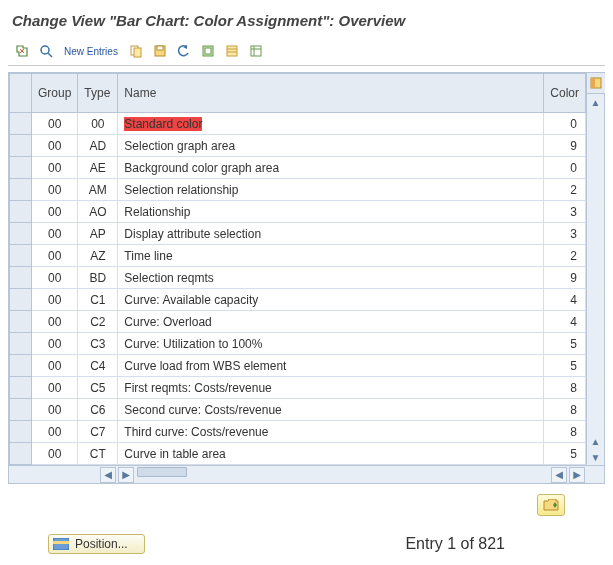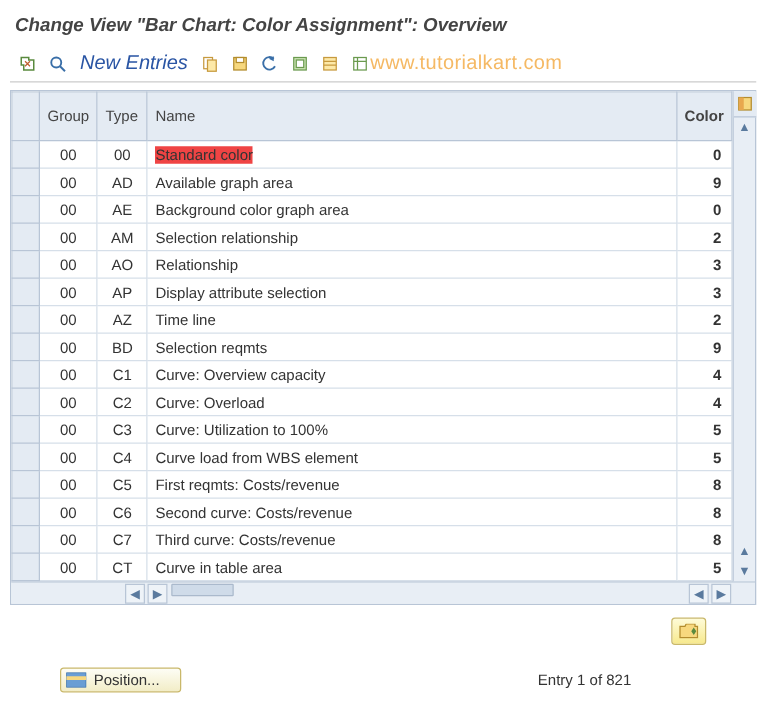--- a/index.html
+++ b/index.html
@@ -33,24 +33,23 @@
       width: 20px;
       height: 20px;
       display: inline-flex;
       align-items: center;
       justify-content: center;
       cursor: pointer;
       border: 1px solid transparent;
     }
     .new-entries {
       color: #2a55a4;
-      font-size: 16px;
+      font-size: 10px;
       cursor: pointer;
       margin: 0 4px;
-      font-style: italic;
     }
     .watermark {
       color: #f5b964;
       font-size: 16px;
       font-weight: 500;
       margin-left: -6px;
       letter-spacing: 0.3px;
     }
     .grid-area {
       border: 1px solid #b8c5d6;
@@ -90,21 +89,21 @@
       background: #fff;
     }
     .col-rowhdr {
       width: 22px;
       background: #e4ebf3 !important;
       border: 1px solid #b8c5d6;
     }
     .col-group { width: 45px; }
     .col-type { width: 40px; }
     .col-name { width: auto; }
-    .col-color { width: 24px; text-align: right; font-weight: bold;}
+    .col-color { width: 24px; text-align: right;}
     td.col-color { text-align: right; padding-right: 8px;}
     td.col-group, td.col-type { text-align: center; }
     .selected-cell {
       background: #ef4444;
     }
     .vscroll {
       width: 18px;
       background: #e8eef5;
       border-left: 1px solid #b8c5d6;
       display: flex;
@@ -208,21 +207,21 @@
     .position-btn .picon {
       width: 16px;
       height: 14px;
       display: inline-flex;
       align-items: center;
       justify-content: center;
     }
     .entry-text {
       margin-left: auto;
       margin-right: 60px;
-      font-size: 12px;
+      font-size: 16px;
       color: #333;
     }
     svg { display: block; }
   </style>
 </head>
 <body>
 
 <div class="title">Change View "Bar Chart: Color Assignment": Overview</div>
 
 <div class="toolbar">
@@ -270,21 +269,20 @@
         <line x1="2" y1="8" x2="12" y2="8" stroke="#c79a3e"></line>
       </svg>
   </span>
   <span class="icon-btn">
     <svg width="14" height="14" viewBox="0 0 14 14">
         <rect x="2" y="2" width="10" height="10" fill="#fff" stroke="#6a9a4e"></rect>
         <line x1="2" y1="5" x2="12" y2="5" stroke="#6a9a4e"></line>
         <line x1="5" y1="2" x2="5" y2="12" stroke="#6a9a4e"></line>
       </svg>
   </span>
-  <span class="watermark">www.tutorialkart.com</span>
 </div>
 
 <div class="grid-area">
   <div class="table-container">
     <div class="table-main">
       <table>
         <thead>
           <tr>
             <th class="col-rowhdr"></th>
             <th class="col-group">Group</th>
@@ -298,21 +296,21 @@
               <td class="col-rowhdr"></td>
               <td class="col-group">00</td>
               <td class="col-type">00</td>
               <td class="col-name"><span class="selected-cell">Standard color</span></td>
               <td class="col-color">0</td>
             </tr>
             <tr>
               <td class="col-rowhdr"></td>
               <td class="col-group">00</td>
               <td class="col-type">AD</td>
-              <td class="col-name">Available graph area</td>
+              <td class="col-name">Selection graph area</td>
               <td class="col-color">9</td>
             </tr>
             <tr>
               <td class="col-rowhdr"></td>
               <td class="col-group">00</td>
               <td class="col-type">AE</td>
               <td class="col-name">Background color graph area</td>
               <td class="col-color">0</td>
             </tr>
             <tr>
@@ -347,21 +345,21 @@
               <td class="col-rowhdr"></td>
               <td class="col-group">00</td>
               <td class="col-type">BD</td>
               <td class="col-name">Selection reqmts</td>
               <td class="col-color">9</td>
             </tr>
             <tr>
               <td class="col-rowhdr"></td>
               <td class="col-group">00</td>
               <td class="col-type">C1</td>
-              <td class="col-name">Curve: Overview capacity</td>
+              <td class="col-name">Curve: Available capacity</td>
               <td class="col-color">4</td>
             </tr>
             <tr>
               <td class="col-rowhdr"></td>
               <td class="col-group">00</td>
               <td class="col-type">C2</td>
               <td class="col-name">Curve: Overload</td>
               <td class="col-color">4</td>
             </tr>
             <tr>

